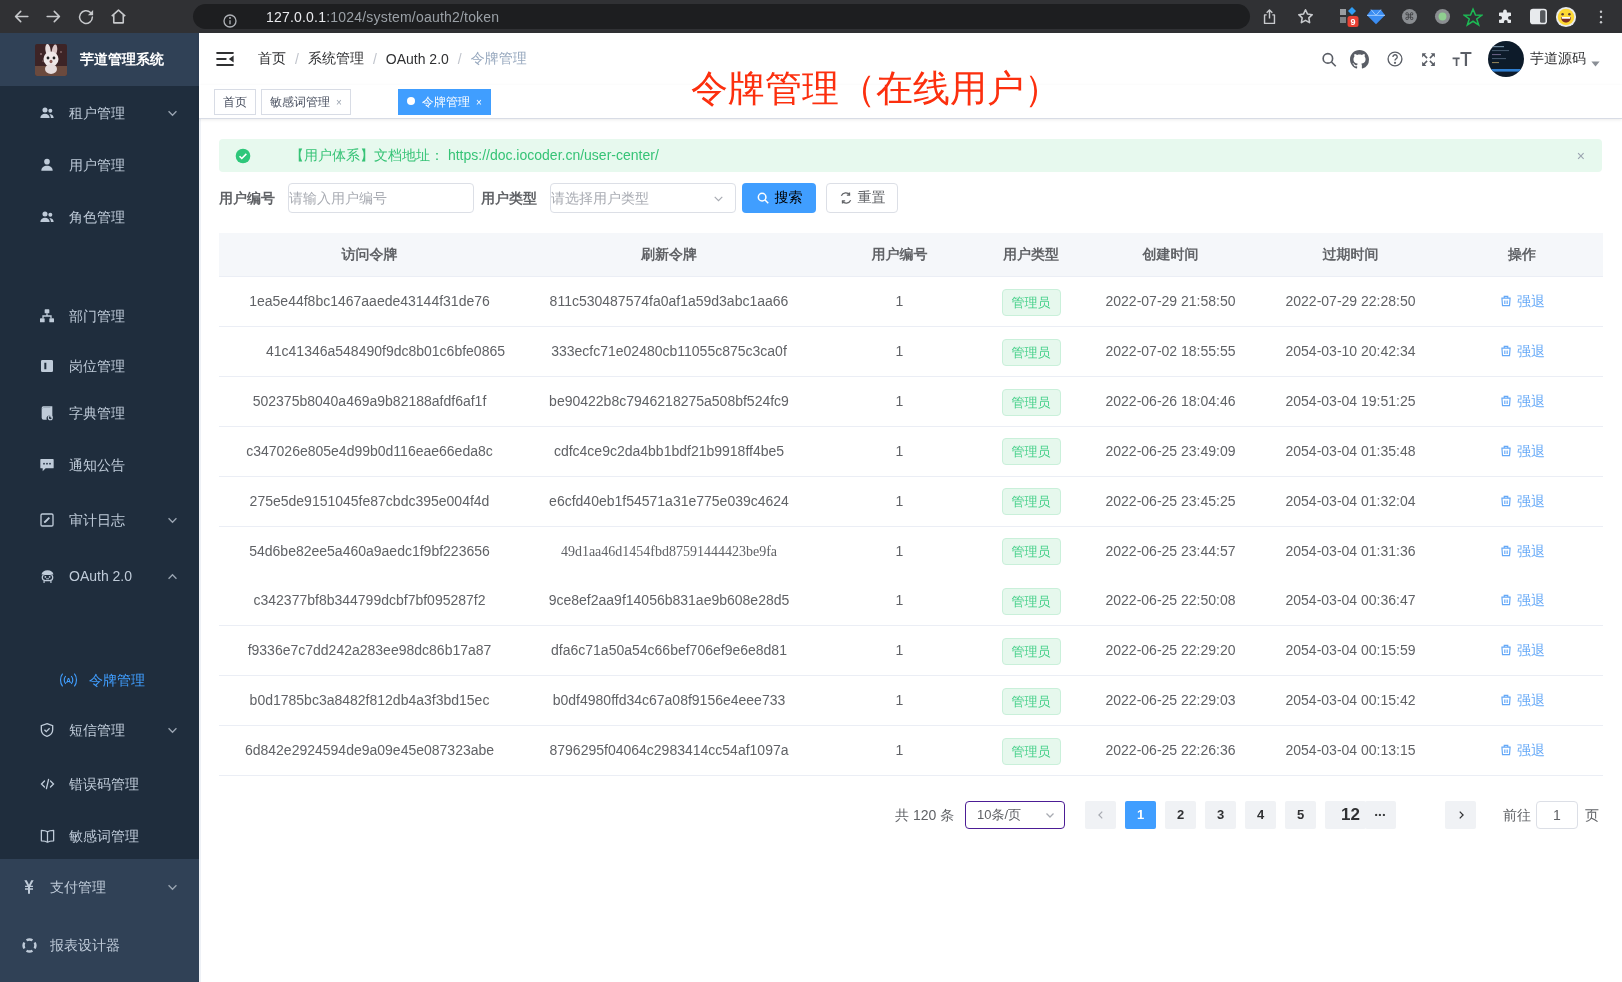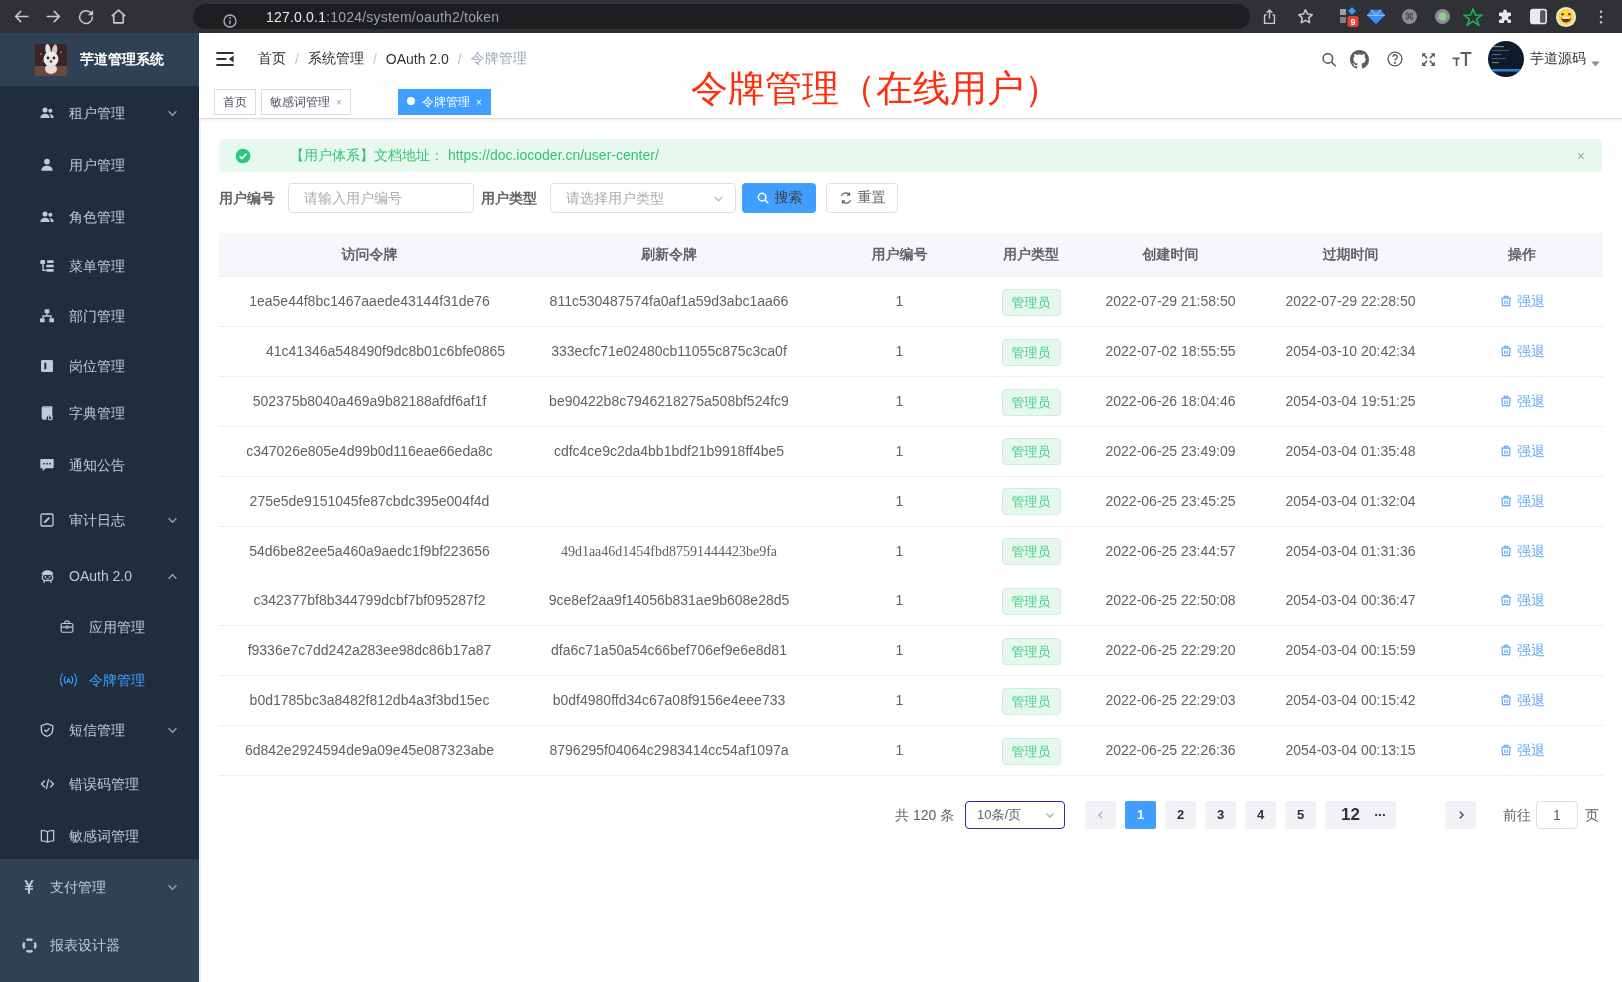--- a/index.html
+++ b/index.html
@@ -47,23 +47,23 @@
 
 #annot { position:absolute; left:691px; top:64px; font-size:37px; color:#fc2f0e; font-weight:500; white-space:nowrap; z-index:50; }
 
 
 #alert { position:absolute; left:219px; top:139px; width:1383px; height:33px; background:#e7f9ee; border-radius:4px; }
 #alert .msg { position:absolute; left:43px; top:0; height:33px; line-height:33px; font-size:14px; color:#36c376;margin-left:28px; }
 #alert .x { position:absolute; right:17px; top:9px; color:#9aa3af; font-size:14px; }
 
 
 .flabel { position:absolute; top:183px; height:30px; line-height:30px; font-size:14px; font-weight:700; color:#606266; }
-.finput { position:absolute; top:183px; height:30px; border:1px solid #dcdfe6; border-radius:4px; background:#fff; font-size:14px; color:#a8abb2; line-height:28px; padding-left:15px; }
+.finput { position:absolute; top:183px; height:30px; border:1px solid #dcdfe6; border-radius:4px; background:#fff; font-size:14px; color:#a8abb2; line-height:28px; }
 .btn { position:absolute; top:183px; height:30px; border-radius:4px; font-size:14px; display:flex; align-items:center; justify-content:center; }
-#btnSearch { left:742px; width:74px; background:#409eff; color:#404040; }
+#btnSearch { left:742px; width:74px; background:#409eff; color:#000000; }
 #btnReset { left:826px; width:72px; background:#fff; color:#606266; border:1px solid #dcdfe6; }
 
 
 #thead { position:absolute; left:219px; top:233px; width:1384px; height:44px; background:#f5f7fa; border-bottom:1px solid #ebeef5; }
 .th { position:absolute; top:0; height:43px; line-height:43px; text-align:center; font-size:14px; font-weight:700; color:#606266; }
 .trow { position:absolute; left:219px; width:1384px; height:50px; border-bottom:1px solid #ebeef5; background:#fff; }
 .td { position:absolute; top:0; height:49px; line-height:49px; text-align:center; font-size:14px; color:#606266; }
 .gtag { display:inline-block; height:27px; line-height:25px; padding:0 9px; background:#e6f8ed; border:1px solid #c9f0da; border-radius:4px; color:#45d089; font-size:13px; vertical-align:middle; }
 .kick { color:#64a8f7; font-size:14px; }
 
@@ -205,30 +205,20 @@
     </div>
     <div class="mi L2" style="top:157.5px;">
       <span class="ico"><svg width="16" height="16" viewBox="0 0 24 24" fill="#bfcbd9">
           <circle cx="9" cy="7.5" r="3.8"></circle>
           <path d="M2 19.5c0-4 3.1-6.5 7-6.5s7 2.5 7 6.5z"></path>
           <circle cx="17" cy="8.5" r="3"></circle>
           <path d="M17.5 13.7c2.7.4 4.5 2.6 4.5 5.8h-4.2c0-2.3-.8-4.3-2.3-5.5.6-.2 1.3-.3 2-.3z"></path>
         </svg></span>
       <span class="txt">角色管理</span>
     </div>
-    <div class="mi L2" style="top:206.5px;">
-      <span class="ico"><svg width="16" height="16" viewBox="0 0 24 24" fill="#bfcbd9">
-          <rect x="2" y="3" width="7" height="6" rx="1"></rect>
-          <path d="M5 9v10.5h6v-2H7V9z"></path>
-          <rect x="11" y="10" width="11" height="4" rx="1"></rect>
-          <rect x="11" y="16.5" width="11" height="4" rx="1"></rect>
-          <rect x="12" y="3.5" width="10" height="4" rx="1"></rect>
-        </svg></span>
-      <span class="txt">菜单管理</span>
-    </div>
     <div class="mi L2" style="top:256.5px;">
       <span class="ico"><svg width="16" height="16" viewBox="0 0 24 24" fill="#bfcbd9">
           <rect x="8.5" y="2" width="7" height="6" rx="1"></rect>
           <rect x="1.5" y="15.5" width="7" height="6" rx="1"></rect>
           <rect x="15.5" y="15.5" width="7" height="6" rx="1"></rect>
           <path d="M11 8h2v3h6v4.5h-2V13H7v2.5H5V11h6z"></path>
         </svg></span>
       <span class="txt">部门管理</span>
     </div>
     <div class="mi L2" style="top:306.5px;">
@@ -270,29 +260,20 @@
           <rect x="4.6" y="9.2" width="14.8" height="8.6" rx="4.3" fill="none" stroke="#bfcbd9" stroke-width="1.7"></rect>
           <circle cx="9" cy="12.6" r="1.25" fill="#bfcbd9"></circle>
           <circle cx="15" cy="12.6" r="1.25" fill="#bfcbd9"></circle>
           <path d="M9.8 15.3h4.4" stroke="#bfcbd9" stroke-width="1.4"></path>
           <path d="M7.2 18.6v2.2M16.8 18.6v2.2" stroke="#bfcbd9" stroke-width="2.2"></path>
         </svg></span>
       <span class="txt">OAuth 2.0</span>
       <svg class="chev" style="transform:rotate(180deg);" width="11" height="7" viewBox="0 0 12 8" fill="none" stroke="#9aa5b2" stroke-width="1.5">
         <path d="M1.5 1.5L6 6l4.5-4.5"></path>
       </svg>
-    </div>
-    <div class="mi L3" style="top:568.0px;">
-      <span class="ico"><svg width="16" height="16" viewBox="0 0 24 24" fill="none" stroke="#bfcbd9" stroke-width="1.7">
-          <rect x="3.2" y="6.8" width="17.6" height="13" rx="2"></rect>
-          <path d="M8.7 6.5V5a1.8 1.8 0 0 1 1.8-1.8h3A1.8 1.8 0 0 1 15.3 5v1.5"></path>
-          <path d="M3.4 12.2h7M13.6 12.2h7"></path>
-          <rect x="10.4" y="10.6" width="3.2" height="3.2" rx="0.8"></rect>
-        </svg></span>
-      <span class="txt">应用管理</span>
     </div>
     <div class="mi L3 act" style="top:620.5px;">
       <span class="ico"><svg width="19" height="16" viewBox="0 0 28 24" fill="none" stroke="#409eff" stroke-width="1.7">
           <path d="M5.2 2.5C1 7.5 1 16.5 5.2 21.5M22.8 2.5c4.2 5 4.2 14 0 19"></path>
           <path d="M9.8 6C7.2 9.5 7.2 14.5 9.8 18M18.2 6c2.6 3.5 2.6 8.5 0 12"></path>
           <text x="14" y="16" font-size="10.5" fill="#409eff" stroke="none" text-anchor="middle" font-family="Liberation Sans" font-weight="bold">A</text>
         </svg></span>
       <span class="txt">令牌管理</span>
     </div>
     <div class="mi L2" style="top:670.5px;">
@@ -499,20 +480,21 @@
       <div class="td" style="left:599px;width:163px;">1</div>
       <div class="td" style="left:762px;width:100px;"><span class="gtag">管理员</span></div>
       <div class="td" style="left:862px;width:179px;">2022-06-25 23:49:09</div>
       <div class="td" style="left:1041px;width:181px;">2054-03-04 01:35:48</div>
       <div class="td" style="left:1222px;width:162px;"><span class="kick"><svg width="14" height="14" viewBox="0 0 24 24" style="vertical-align:-2px;margin-right:4px;" fill="none" stroke="#64a8f7" stroke-width="2">
             <path d="M4 7h16M10 11v6M14 11v6M5 7l1 13h12l1-13M9 7V4h6v3"></path>
           </svg>强退</span></div>
     </div>
 <div class="trow" style="top:476.6px;">
       <div class="td" style="left:0px;width:301px;">275e5de9151045fe87cbdc395e004f4d</div>
+      <div class="td" style="left:301px;width:298px;">e6cfd40eb1f54571a31e775e039c4624</div>
       <div class="td" style="left:599px;width:163px;">1</div>
       <div class="td" style="left:762px;width:100px;"><span class="gtag">管理员</span></div>
       <div class="td" style="left:862px;width:179px;">2022-06-25 23:45:25</div>
       <div class="td" style="left:1041px;width:181px;">2054-03-04 01:32:04</div>
       <div class="td" style="left:1222px;width:162px;"><span class="kick"><svg width="14" height="14" viewBox="0 0 24 24" style="vertical-align:-2px;margin-right:4px;" fill="none" stroke="#64a8f7" stroke-width="2">
             <path d="M4 7h16M10 11v6M14 11v6M5 7l1 13h12l1-13M9 7V4h6v3"></path>
           </svg>强退</span></div>
     </div>
 <div class="trow" style="top:526.5px;">
       <div class="td" style="left:0px;width:301px;">54d6be82ee5a460a9aedc1f9bf223656</div>

